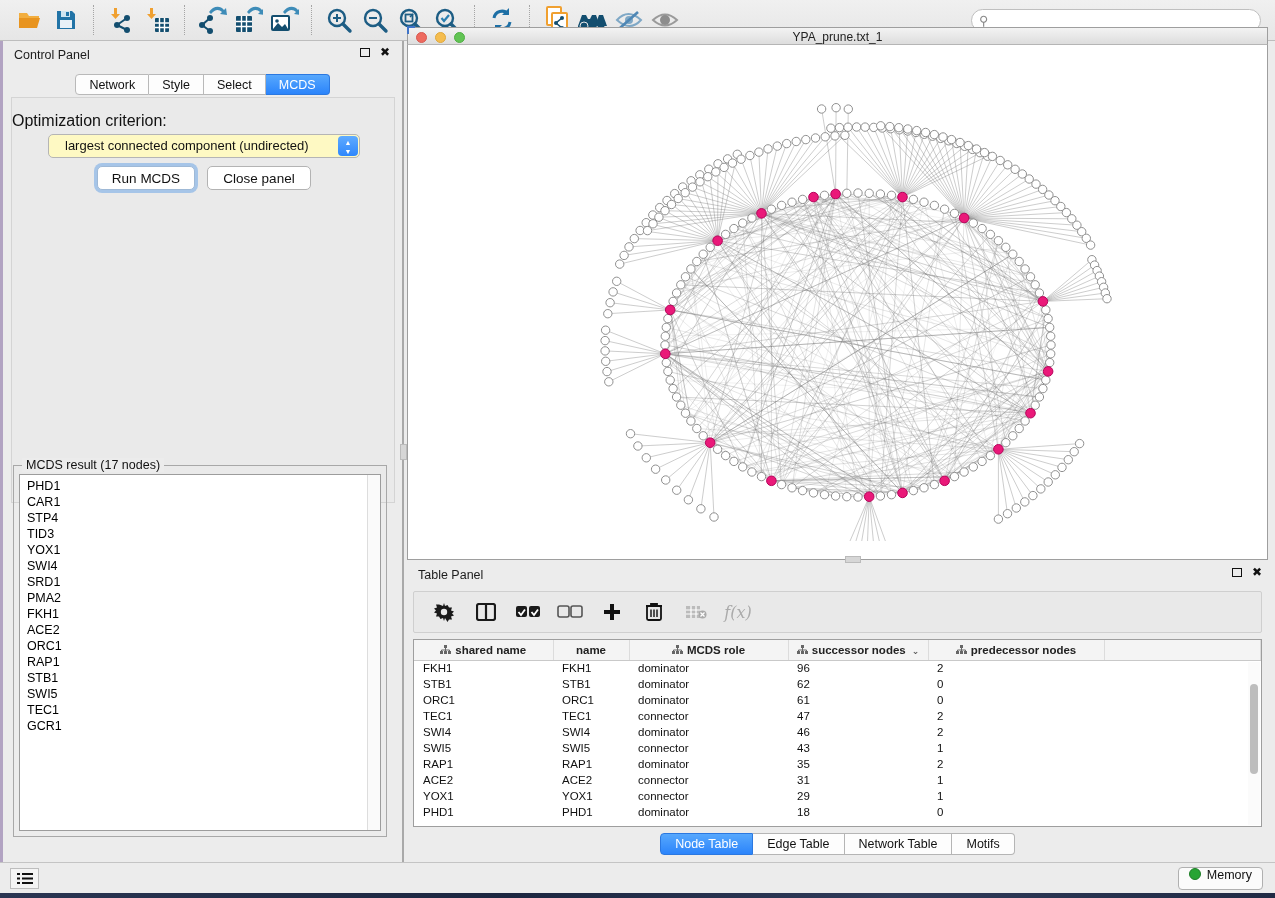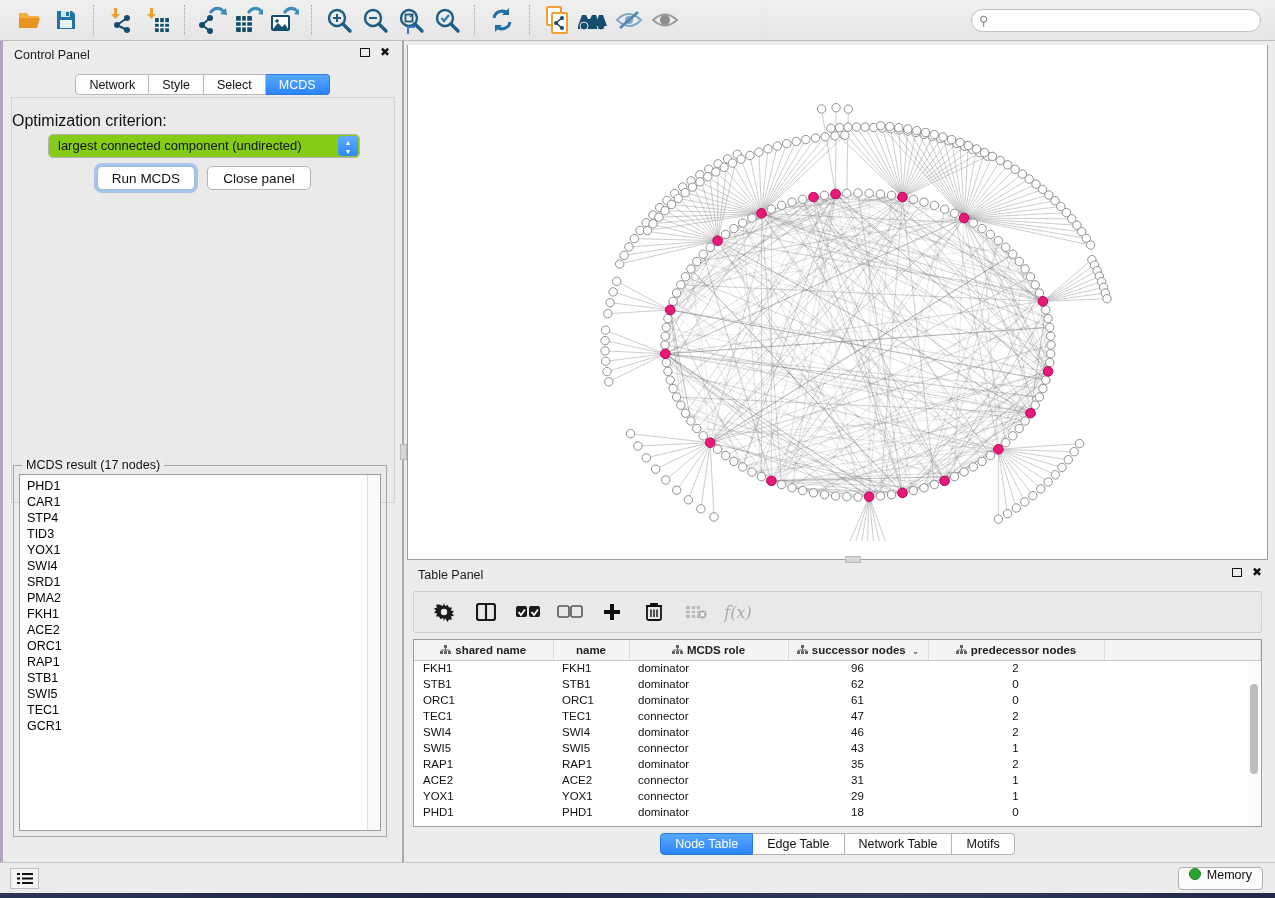--- a/index.html
+++ b/index.html
@@ -36,22 +36,22 @@
   .cp-tabs { position:absolute; left:0; top:33px; width:100%; display:flex; justify-content:center; }
   .tab { height:21px; padding:0 13px; font-size:12.5px; line-height:20px; background:#fdfdfd;
     border:1px solid #b9b9b9; border-left:none; color:#111; }
   .tab:first-child { border-left:1px solid #b9b9b9; border-radius:4px 0 0 4px; }
   .tab:last-child { border-radius:0 4px 4px 0; }
   .tab.selected { background:linear-gradient(#57a8fd,#2b84fb); color:#fff; border-color:#2b78e0;text-align:right; }
 
   #cp-options { position:absolute; left:8px; top:56px; width:384px; height:406px;
     background:#eaeaea; border:1px solid #d4d4d4; }
   #opt-label { position:absolute; left:0; top:14px; width:100%; text-align:left; font-size:16px; color:#111; }
-  #opt-select { position:absolute; left:36px; top:36px; width:312px; height:24px; background:#84cc16;
-    border:1px solid #b5b5b5; border-radius:5px; font-size:13px; line-height:22px; padding-left:9px; color:#111; }
+  #opt-select { position:absolute; left:36px; top:36px; width:312px; height:24px; background:#fef9c3;
+    border:1px solid #b5b5b5; border-radius:5px; font-size:13px; line-height:22px; padding-left:16px; color:#111; }
   #opt-stepper { position:absolute; right:1px; top:1px; width:20px; height:20px; border-radius:4px;
     background:linear-gradient(#5fabff,#2f87fc); color:#fff; font-size:7px; line-height:9px;
     text-align:center; padding-top:2px; }
   #run-btn { position:absolute; left:85px; top:68px; width:98px; height:24px; background:#fff;
     border:1px solid #9fb9d6; border-radius:5px; font-size:13.5px; color:#111;
     box-shadow:0 0 0 3px rgba(110,165,230,.55); }
   #closepanel-btn { position:absolute; left:195px; top:68px; width:104px; height:24px; background:#fff;
     border:1px solid #b3b3b3; border-radius:5px; font-size:13.5px; color:#111; }
 
   #result-box { position:absolute; left:10px; top:424px; width:374px; height:372px;
@@ -85,21 +85,21 @@
     display:flex; align-items:center; gap:14px; padding-left:16px; }
   .tp-icon { display:flex; align-items:center; justify-content:center; width:28px; height:30px; }
   .fx-label { font-family:"DejaVu Serif",serif; font-style:italic; font-size:16px; color:#aaa; }
 
   #node-table-wrap { position:absolute; left:6px; top:76px; width:849px; height:188px;
     background:#fff; border:1px solid #9e9e9e; overflow:hidden; }
   table { border-collapse:collapse; width:100%; table-layout:fixed; }
   th { background:#f4f4f4; border-right:1px solid #dcdcdc; border-bottom:1px solid #c9c9c9;
     height:20px; font-size:11.5px; font-weight:bold; color:#222; text-align:center; white-space:nowrap; overflow:hidden; }
   td { height:16px; font-size:11.5px; color:#111; padding-left:9px; white-space:nowrap; overflow:hidden; }
-  td.num { text-align:center; padding-right:10px; }
+  td.num { text-align:left; padding-right:10px; }
   .shared-icon { display:inline-block; vertical-align:-1px; margin-right:4px; }
   .sort-chevron { font-size:9px; color:#555; margin-left:6px; }
   #table-scroll { position:absolute; right:1px; top:22px; width:12px; bottom:1px; background:#fbfbfb; }
   #table-thumb { position:absolute; left:2px; top:22px; width:8px; height:90px; background:#bdbdbd; border-radius:4px; }
 
   #tp-tabs { position:absolute; left:0; bottom:3px; width:100%; display:flex; justify-content:center; }
   .tp-tab { height:22px; padding:0 14px; font-size:12.5px; line-height:21px; background:#fdfdfd;
     border:1px solid #b5b5b5; border-left:none; color:#111; }
   .tp-tab:first-child { border-left:1px solid #b5b5b5; border-radius:4px 0 0 4px; }
   .tp-tab:last-child { border-radius:0 4px 4px 0; }
@@ -319,20 +319,26 @@
           <li>SWI5</li>
           <li>TEC1</li>
           <li>GCR1</li>
         </ul>
       <div id="result-scroll"></div>
     </div>
   </div>
 </div>
 
 <div id="net-frame" class="abs">
+  <div id="net-titlebar">
+    <span class="traffic" style="left:8px;  background:#ee6a5f; border:1px solid #d85850;"></span>
+    <span class="traffic" style="left:27px; background:#f5bd4f; border:1px solid #e0a83a;"></span>
+    <span class="traffic" style="left:46px; background:#61c454; border:1px solid #4fae43;"></span>
+    <span id="net-title">YPA_prune.txt_1</span>
+  </div>
   <div id="net-focus"></div>
   <svg id="net-canvas" width="859" height="496" viewBox="0 0 859 496">
       <line x1="461.2" y1="451.7" x2="384.0" y2="442.8" stroke="#6f6f6f" stroke-opacity="0.47" stroke-width="0.7"></line>
       <line x1="461.2" y1="451.7" x2="631.4" y2="248.0" stroke="#6f6f6f" stroke-opacity="0.34" stroke-width="0.7"></line>
       <line x1="461.2" y1="451.7" x2="334.7" y2="178.1" stroke="#6f6f6f" stroke-opacity="0.32" stroke-width="0.7"></line>
       <line x1="461.2" y1="451.7" x2="258.3" y2="317.6" stroke="#6f6f6f" stroke-opacity="0.35" stroke-width="0.7"></line>
       <line x1="461.2" y1="451.7" x2="640.1" y2="273.6" stroke="#6f6f6f" stroke-opacity="0.26" stroke-width="0.7"></line>
       <line x1="461.2" y1="451.7" x2="295.2" y2="390.8" stroke="#6f6f6f" stroke-opacity="0.41" stroke-width="0.7"></line>
       <line x1="461.2" y1="451.7" x2="461.2" y2="148.3" stroke="#6f6f6f" stroke-opacity="0.24" stroke-width="0.7"></line>
       <line x1="461.2" y1="451.7" x2="302.2" y2="202.3" stroke="#6f6f6f" stroke-opacity="0.27" stroke-width="0.7"></line>

